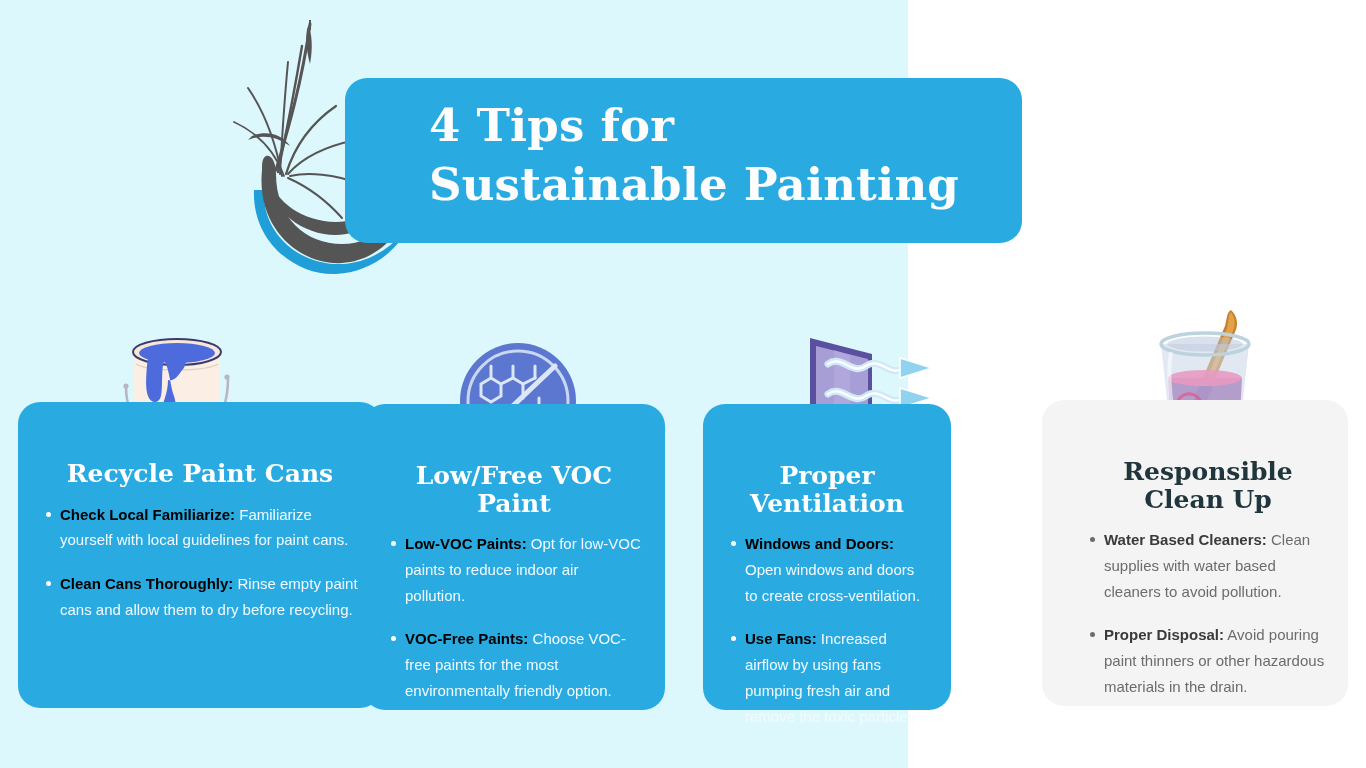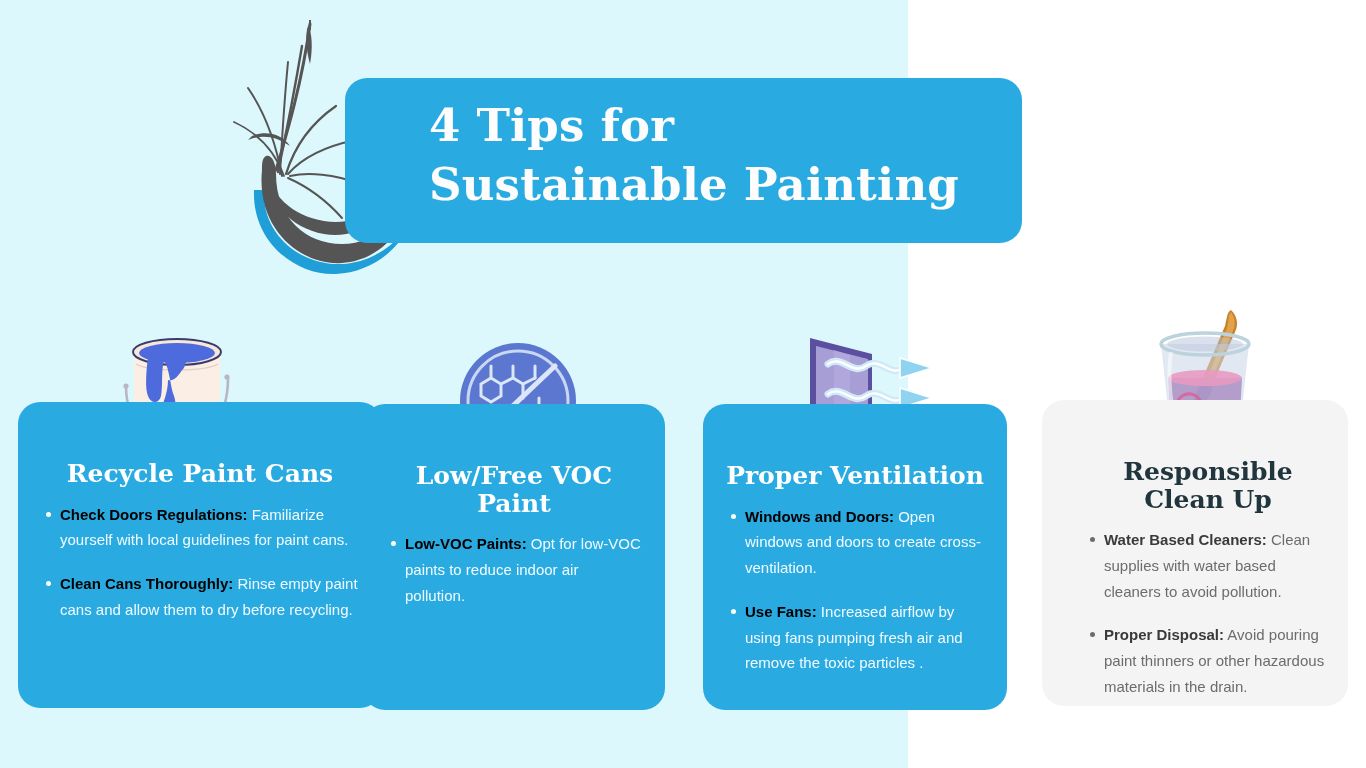--- a/index.html
+++ b/index.html
@@ -74,21 +74,21 @@
   .card.blue ul.points li:before{background:#ffffff;}
   .card.grey ul.points li{color:#6c6c6c;}
   .card.grey ul.points li:before{background:#6c6c6c;}
   .pt-lead{font-weight:bold;}
   .card.blue .pt-lead{color:#000000;}
   .card.grey .pt-lead{color:#3a3a3a;text-align:center;}
 
   
   #card-1{left:18px;  top:402px; width:364px; height:306px;}
   #card-2{left:363px; top:404px; width:302px; height:306px;}
-  #card-3{left:703px; top:404px; width:304px; height:306px;}
+  #card-3{left:703px; top:404px; width:248px; height:306px;}
   #card-4{left:1042px;top:400px; width:306px; height:306px; padding-left:40px;padding-right:14px;}
   #card-4 ul.points{padding-left:22px;}
 
   
   .icon-wrap{position:absolute;}
   #icon-1{left:112px; top:330px; width:130px;height:125px;}
   #icon-2{left:457px; top:340px; width:122px;height:122px;}
   #icon-3{left:800px; top:332px; width:140px;height:112px;}
   #icon-4{left:1143px;top:302px; width:124px;height:152px;}
 </style>
@@ -235,34 +235,37 @@
       <ellipse cx="62" cy="42" rx="38" ry="7.5" fill="#b7c3d9" opacity=".5"></ellipse>
       <path d="M28 50 C24 74 28 112 36 132" fill="none" stroke="#ffffff" stroke-width="4" opacity=".55"></path>
       <path d="M30 134 C40 142 86 142 95 133 C92 140 32 141 30 134 Z" fill="#6d6a9a" opacity=".8"></path>
     </svg>
   </div>
 
   <div class="card blue" id="card-1">
     <h2 class="card-title">Recycle Paint Cans</h2>
     <ul class="points">
       <li>
-        <span class="pt-lead">Check Doors Regulations:</span><span> Familiarize yourself with local guidelines for paint cans.</span>
+        <span class="pt-lead">Check Local Familiarize:</span><span> Familiarize yourself with local guidelines for paint cans.</span>
       </li>
       <li>
         <span class="pt-lead">Clean Cans Thoroughly:</span><span> Rinse empty paint cans and allow them to dry before recycling.</span>
       </li>
     </ul>
   </div>
 
   <div class="card blue" id="card-2">
     <h2 class="card-title">Low/Free VOC Paint</h2>
     <ul class="points">
       <li>
         <span class="pt-lead">Low-VOC Paints:</span><span> Opt for low-VOC paints to reduce indoor air pollution.</span>
       </li>
+      <li>
+        <span class="pt-lead">VOC-Free Paints:</span><span> Choose VOC-free paints for the most environmentally friendly option.</span>
+      </li>
     </ul>
   </div>
 
   <div class="card blue" id="card-3">
     <h2 class="card-title">Proper Ventilation</h2>
     <ul class="points">
       <li>
         <span class="pt-lead">Windows and Doors:</span><span> Open windows and doors to create cross-ventilation.</span>
       </li>
       <li>

